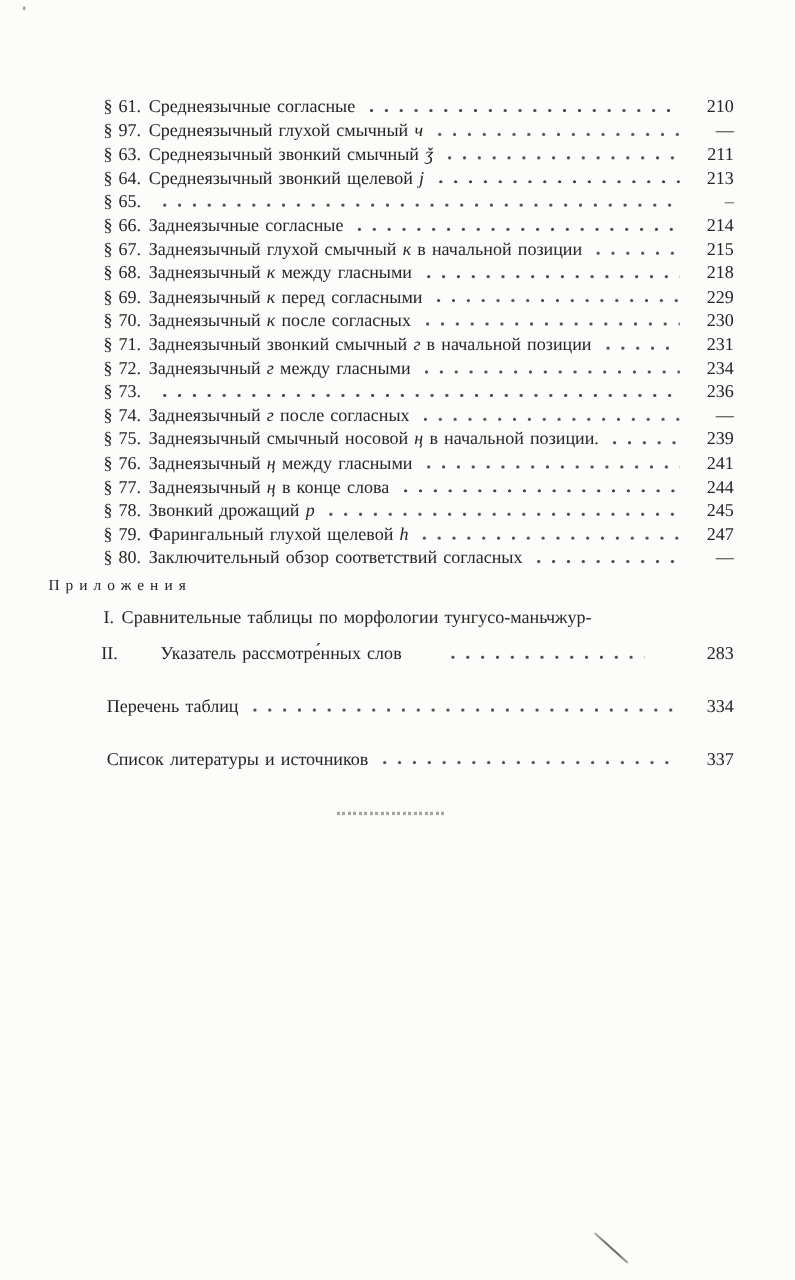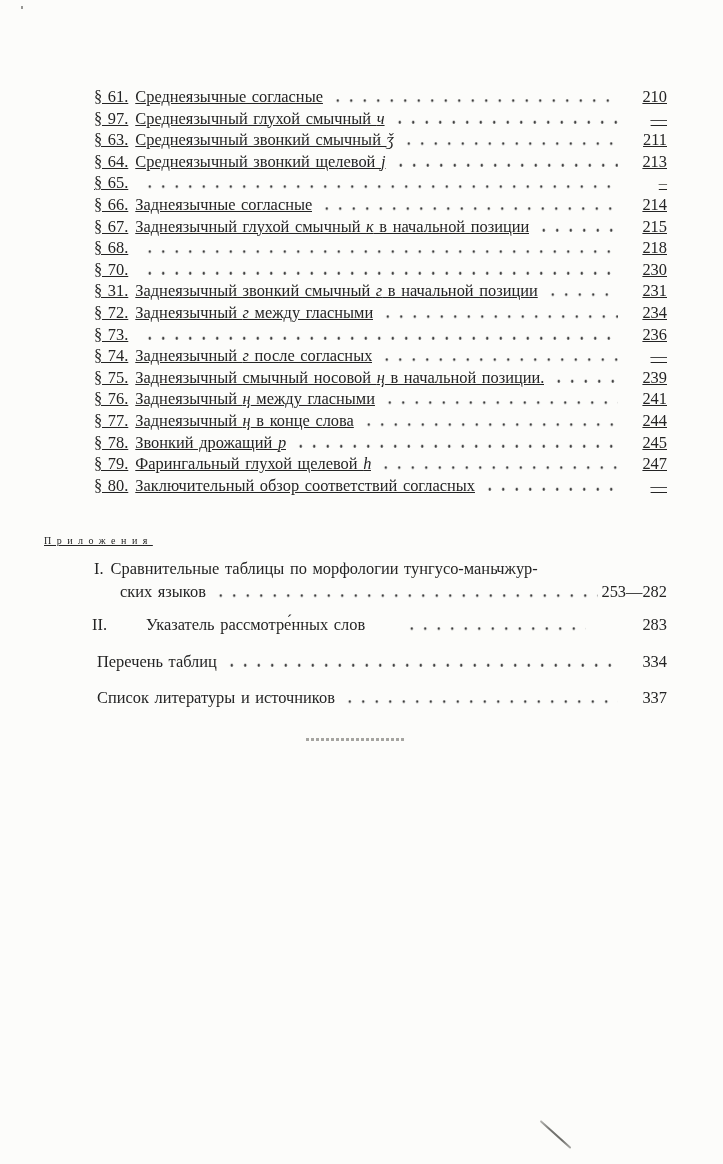--- a/index.html
+++ b/index.html
@@ -4,60 +4,60 @@
 <style>
   html,body{margin:0;padding:0;}
   body{width:723px;height:1164px;position:relative;background:#ffffff;}
   .page{
     position:absolute;inset:0;background:#fcfcfa;overflow:hidden;
     font-family:"Liberation Serif","DejaVu Serif",serif;
     color:#242424;
   }
   .content{position:absolute;left:42px;top:86px;width:625px;}
   
-  .toc-list{list-style:none;margin:0 0 0 52px;padding:0;text-decoration:underline;}
+  .toc-list{list-style:none;margin:0 0 0 52px;padding:0;}
   .toc-row{
     display:flex;align-items:baseline;
     line-height:21.6px;font-size:16.4px;white-space:nowrap;
     word-spacing:1.5px;
   }
   .sec{margin-right:7px;flex:0 0 auto;}
   .title{flex:0 1 auto;overflow:hidden;}
   .it{font-style:italic;}
   .leader{
     flex:1 1 auto;min-width:10px;align-self:stretch;
     margin:0 3px 0 6px;
     background-image:radial-gradient(circle at 50% 66%, #3d3d3d 1.05px, rgba(0,0,0,0) 1.6px);
     background-size:13.5px 21.6px;
     background-repeat:repeat-x;
     background-position:2px 0;
   }
   .pg{flex:0 0 auto;min-width:46px;text-align:right;}
   .pg-short{color:#55544f;}
   
   .app-heading{
-    margin:34px 0 0 2px;font-size:10px;letter-spacing:5.5px;
-    word-spacing:2px;line-height:22px;text-decoration:underline;
+    margin:4px 0 0 2px;font-size:14px;letter-spacing:5.5px;
+    word-spacing:2px;line-height:22px;
   }
   .app-item1{margin:6px 0 0 52px;font-size:16.4px;word-spacing:1.5px;}
   .app-line1{line-height:22.5px;white-space:nowrap;}
   .app-num{margin-right:7px;}
   .app-line2{
     display:flex;align-items:baseline;margin-left:26px;
     line-height:22.5px;white-space:nowrap;
   }
   .app-item2{
     display:flex;align-items:baseline;margin:11px 0 0 50px;
     font-size:16.4px;line-height:21.6px;white-space:nowrap;word-spacing:1.5px;gap:32px;
   }
   .extra-row{
     display:flex;align-items:baseline;margin:11px 0 0 55px;
     font-size:16.4px;line-height:21.6px;white-space:nowrap;word-spacing:1.5px;
   }
-  .extra-row.wide-gap{margin-top:15px;}
+  .extra-row.wide-gap{margin-top:26px;}
   
   .speck{position:absolute;left:21px;top:6px;width:2px;height:3px;background:#7d7d7a;opacity:.8;}
   .smudge{
     position:absolute;left:306px;top:738px;width:98px;height:2.5px;
     background:repeating-linear-gradient(90deg,#807f7a 0 3px,rgba(0,0,0,0) 3px 5px);
     opacity:.7;
   }
   .scratch{
     position:absolute;left:541px;top:1120px;width:41px;height:1.6px;
     background:linear-gradient(90deg,#a0a09c,#4a4a46 30%,#3c3c38 70%,#90908c);
@@ -111,30 +111,38 @@
     <span class="pg">214</span>
   </li>
         <li class="toc-row">
     <span class="sec">§ 67.</span>
     <span class="title"><span>Заднеязычный глухой смычный </span><span class="it">к</span><span> в начальной позиции</span></span>
     <span class="leader"></span>
     <span class="pg">215</span>
   </li>
         <li class="toc-row">
     <span class="sec">§ 68.</span>
+    <span class="title"><span>Заднеязычный </span><span class="it">к</span><span> между гласными</span></span>
     <span class="leader"></span>
     <span class="pg">218</span>
   </li>
         <li class="toc-row">
+    <span class="sec">§ 69.</span>
+    <span class="title"><span>Заднеязычный </span><span class="it">к</span><span> перед согласными</span></span>
+    <span class="leader"></span>
+    <span class="pg">229</span>
+  </li>
+        <li class="toc-row">
     <span class="sec">§ 70.</span>
+    <span class="title"><span>Заднеязычный </span><span class="it">к</span><span> после согласных</span></span>
     <span class="leader"></span>
     <span class="pg">230</span>
   </li>
         <li class="toc-row">
-    <span class="sec">§ 31.</span>
+    <span class="sec">§ 71.</span>
     <span class="title"><span>Заднеязычный звонкий смычный </span><span class="it">г</span><span> в начальной позиции</span></span>
     <span class="leader"></span>
     <span class="pg">231</span>
   </li>
         <li class="toc-row">
     <span class="sec">§ 72.</span>
     <span class="title"><span>Заднеязычный </span><span class="it">г</span><span> между гласными</span></span>
     <span class="leader"></span>
     <span class="pg">234</span>
   </li>
@@ -185,25 +193,20 @@
     <span class="leader"></span>
     <span class="pg">—</span>
   </li>
       </ol>
 
     <div class="app-heading">Приложения</div>
 
     <div class="app-item1">
       <div class="app-line1">
         <span class="app-num">I.</span><span>Сравнительные таблицы по морфологии тунгусо-маньчжур-</span>
-      </div>
-      <div class="app-line2">
-        <span>ских языков</span>
-        <span class="leader"></span>
-        <span>253—282</span>
       </div>
     </div>
 
     <div class="app-item2">
       <span class="app-num">II.</span>
       <span>Указатель рассмотре́нных слов</span>
       <span class="leader"></span>
       <span class="pg">283</span>
     </div>
 

